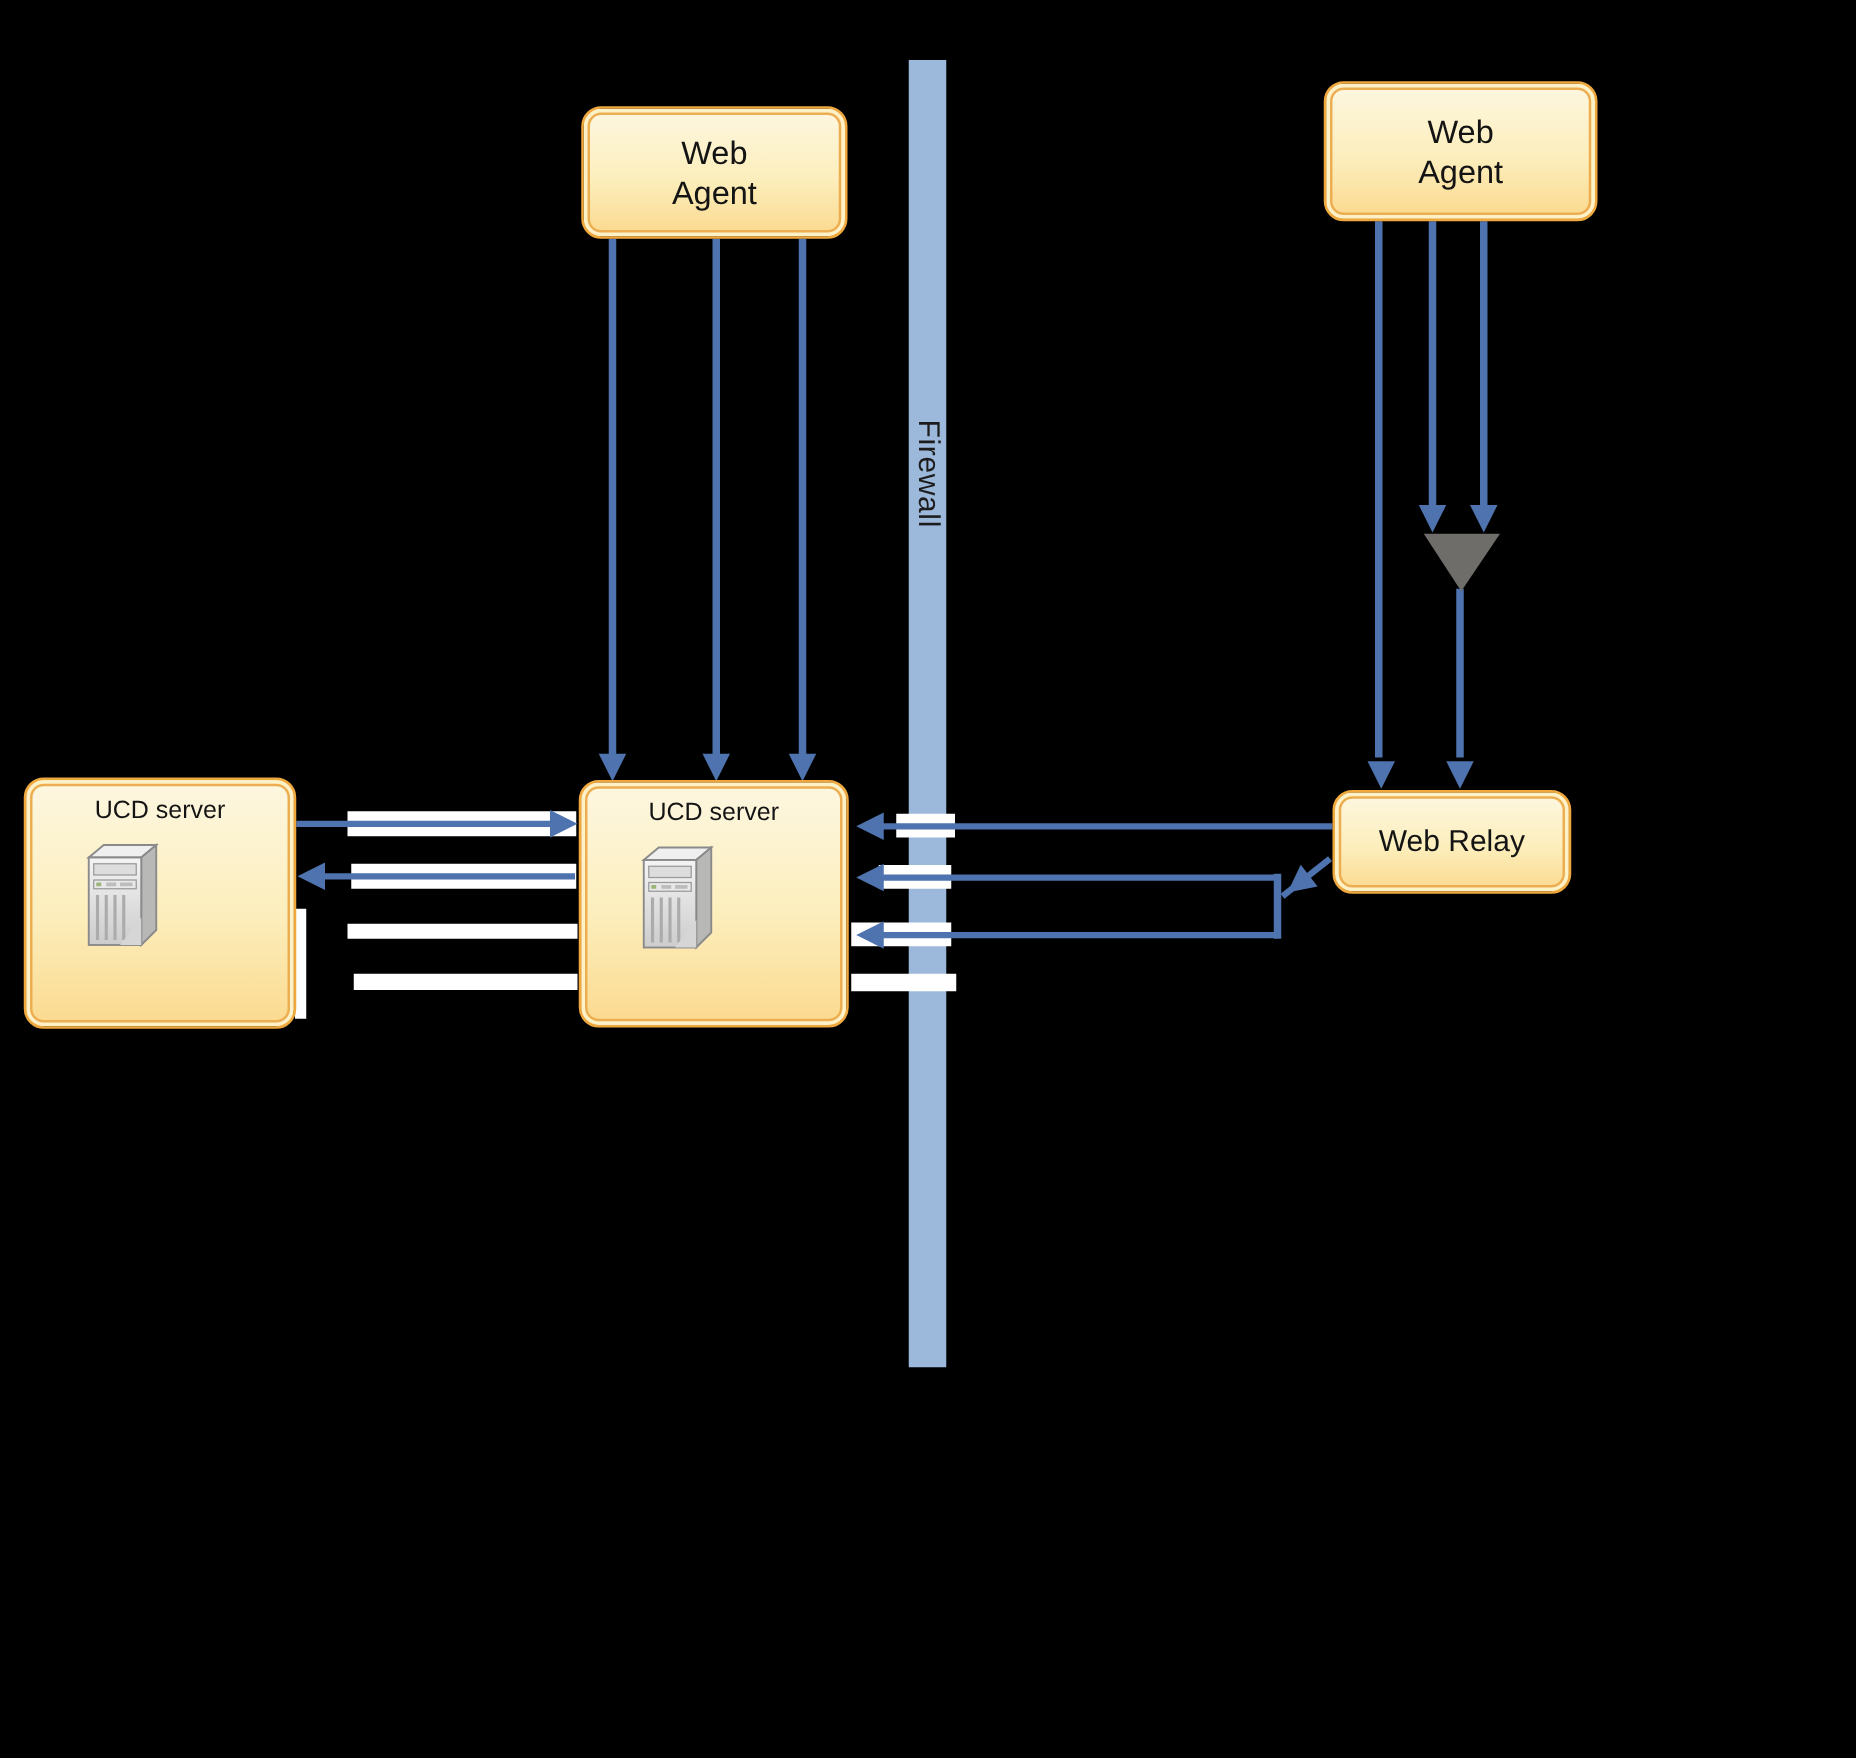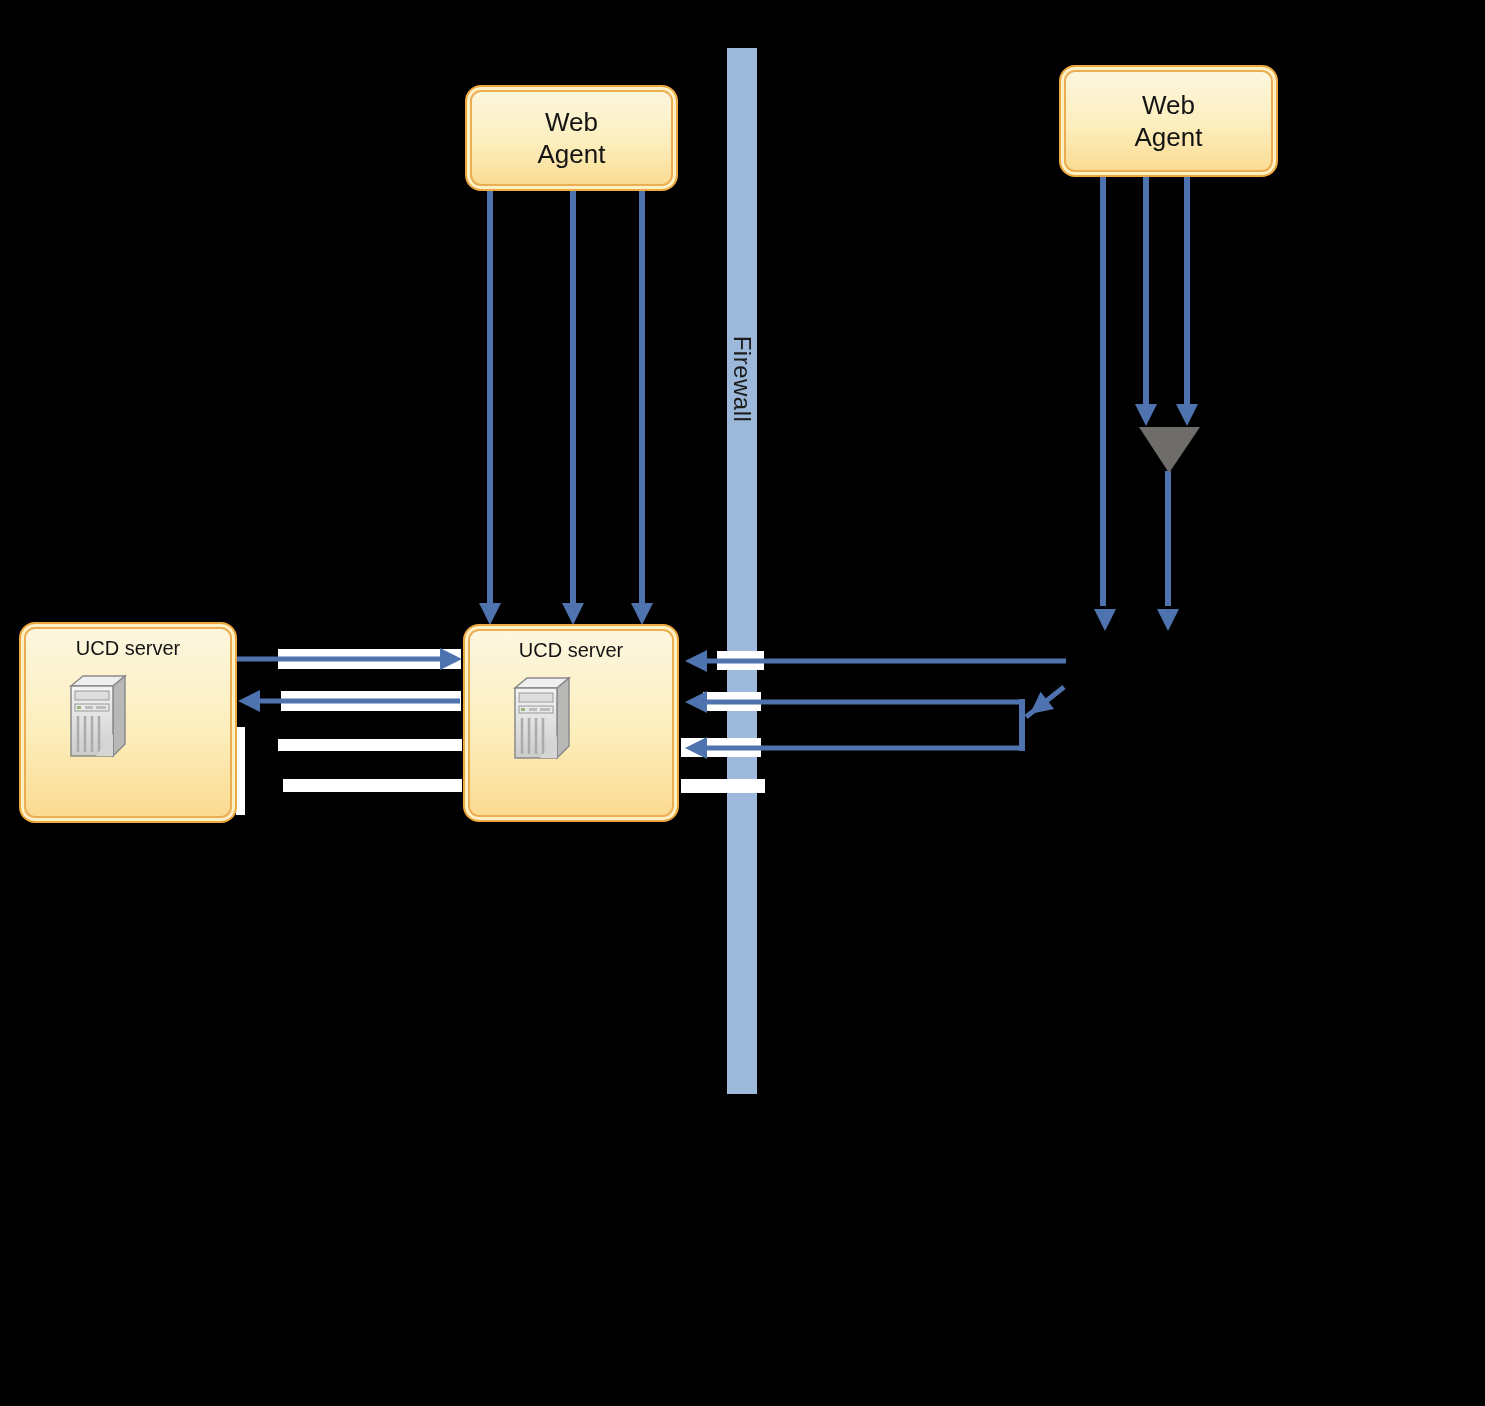--- a/index.html
+++ b/index.html
@@ -171,16 +171,19 @@
       <g stroke="#ababab" stroke-width="2.5">
         <line x1="11" y1="42" x2="11" y2="78"></line>
         <line x1="18" y1="42" x2="18" y2="78"></line>
         <line x1="25" y1="42" x2="25" y2="78"></line>
         <line x1="32" y1="42" x2="32" y2="78"></line>
       </g>
       <polygon points="46,60 46,82 29,82" fill="#d6d6d6"></polygon>
     </svg>
   </div>
 
+  <div class="node relay" style="left:1066px;top:632px;width:191px;height:83px;">
+    <div class="lbl">Web Relay</div>
+  </div>
 
   <div class="fw-label">Firewall</div>
 
 </div>
 
 </body></html>

